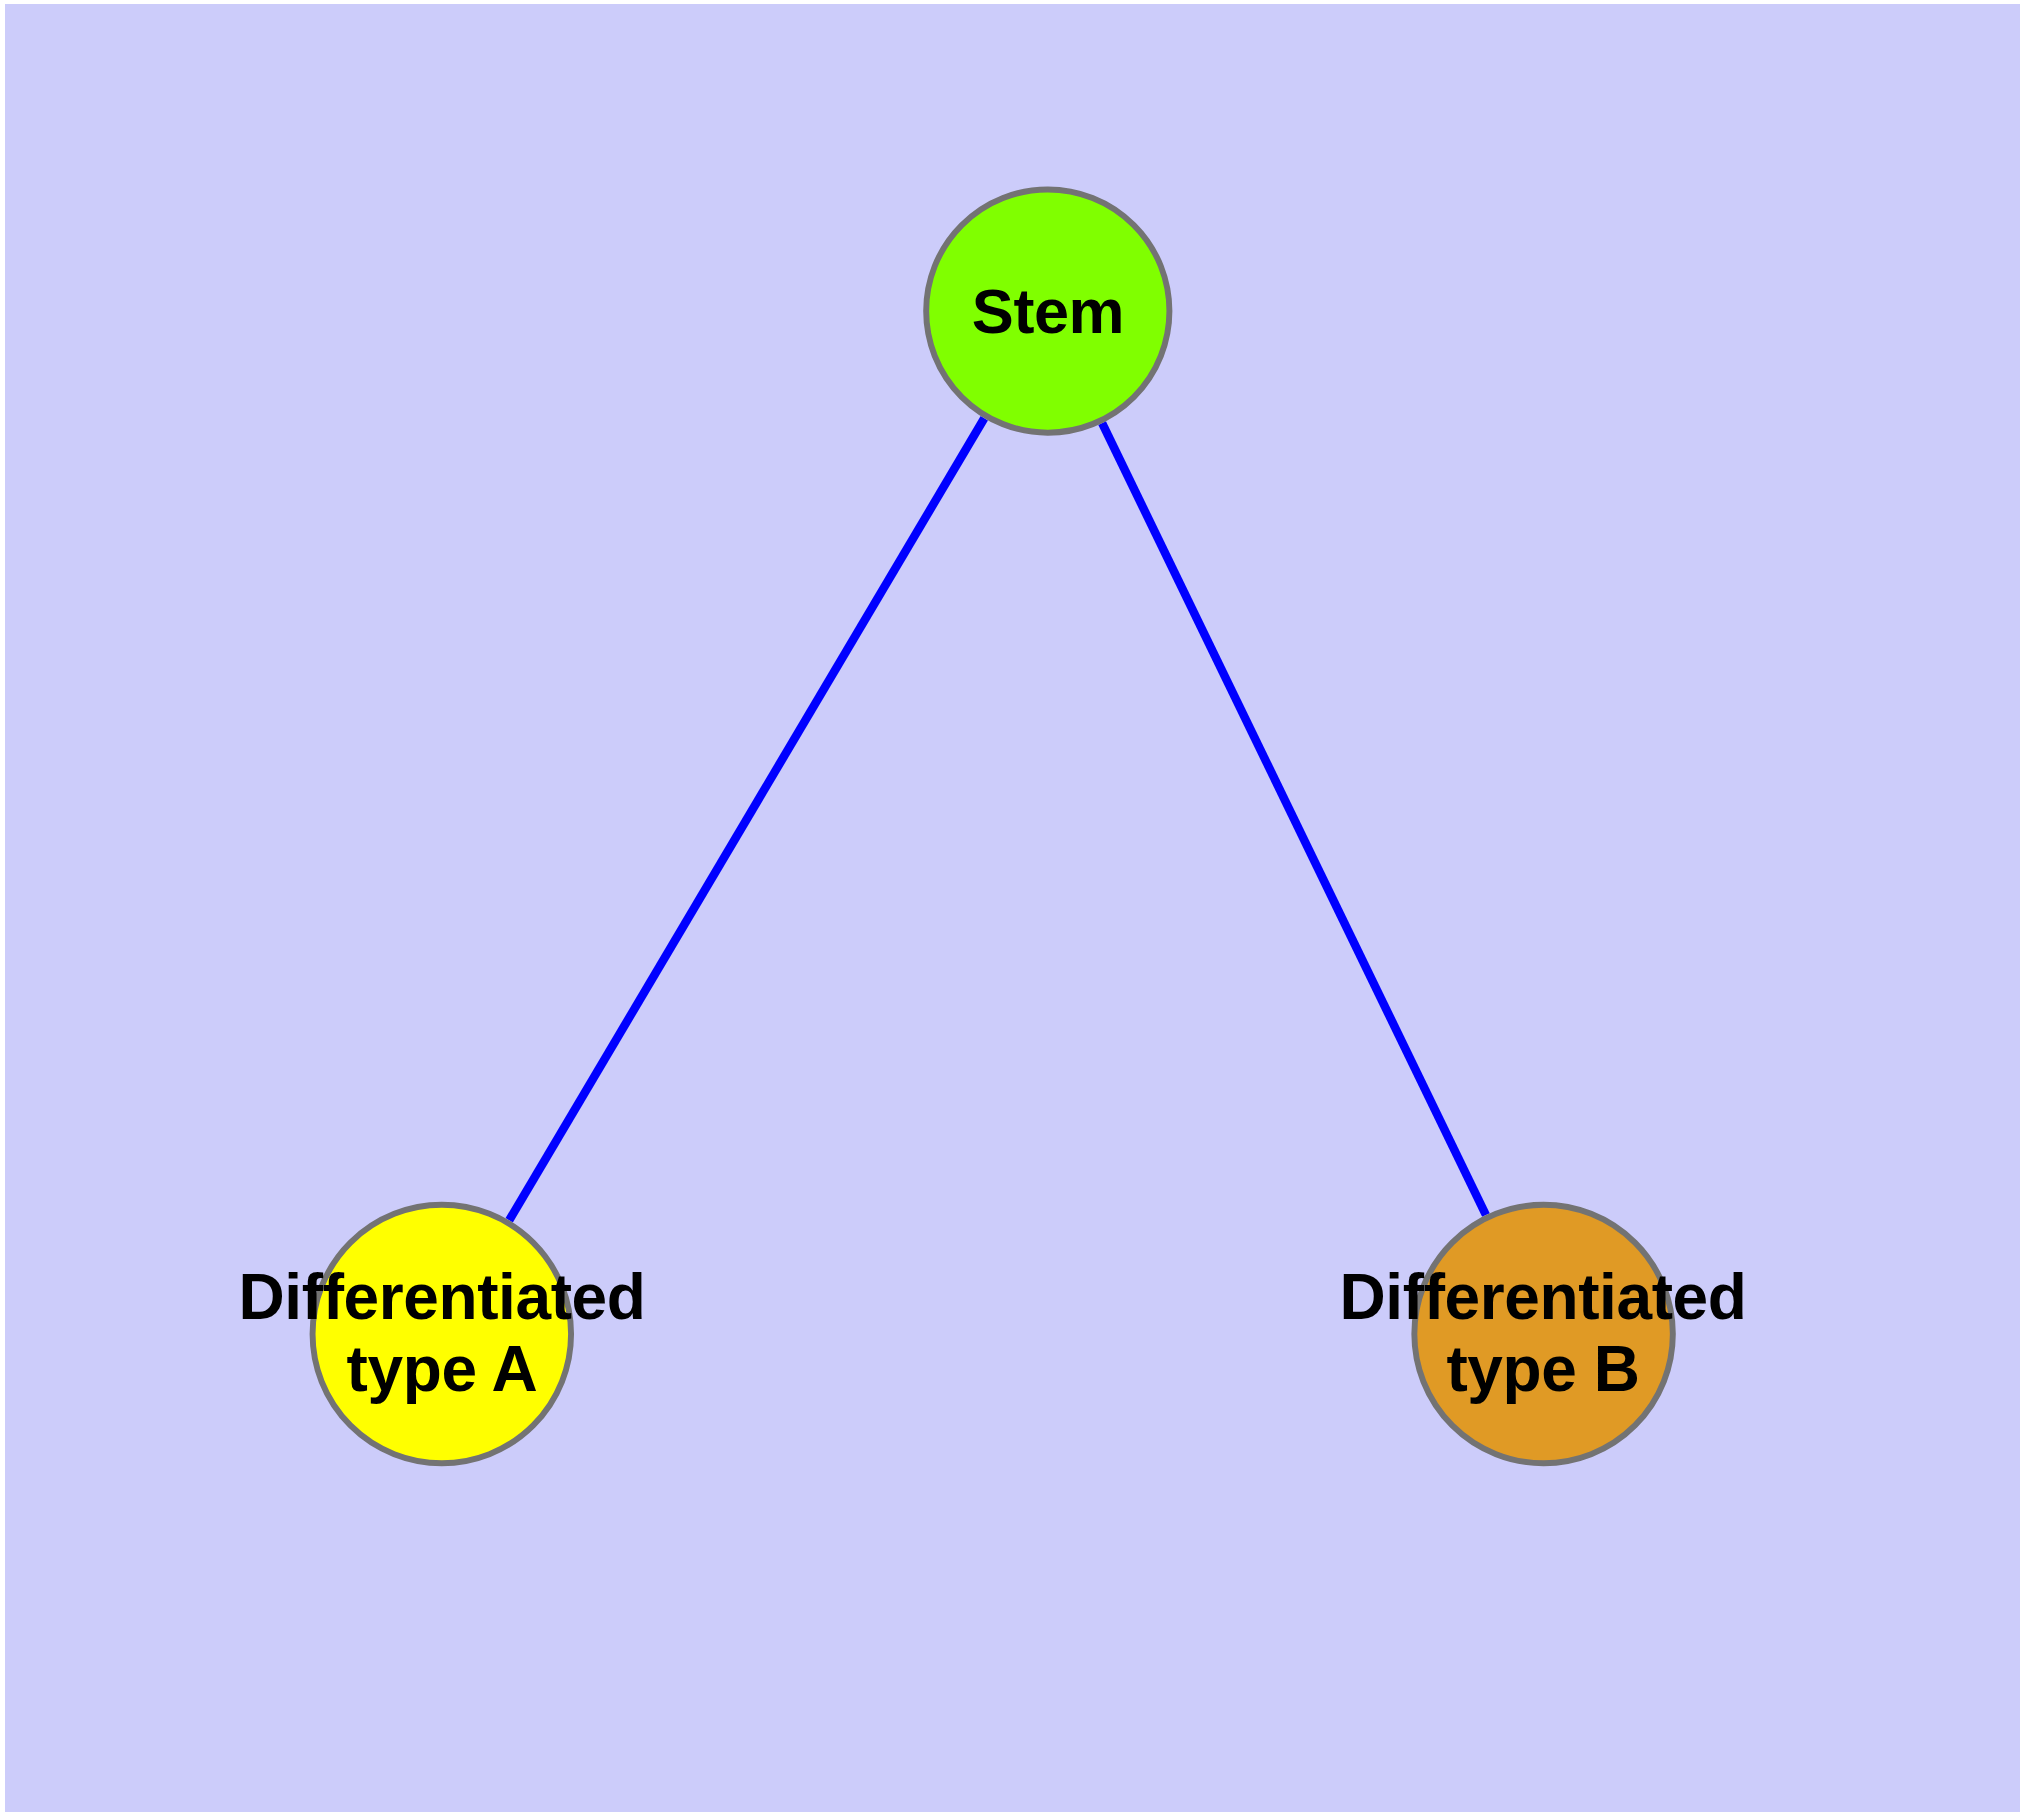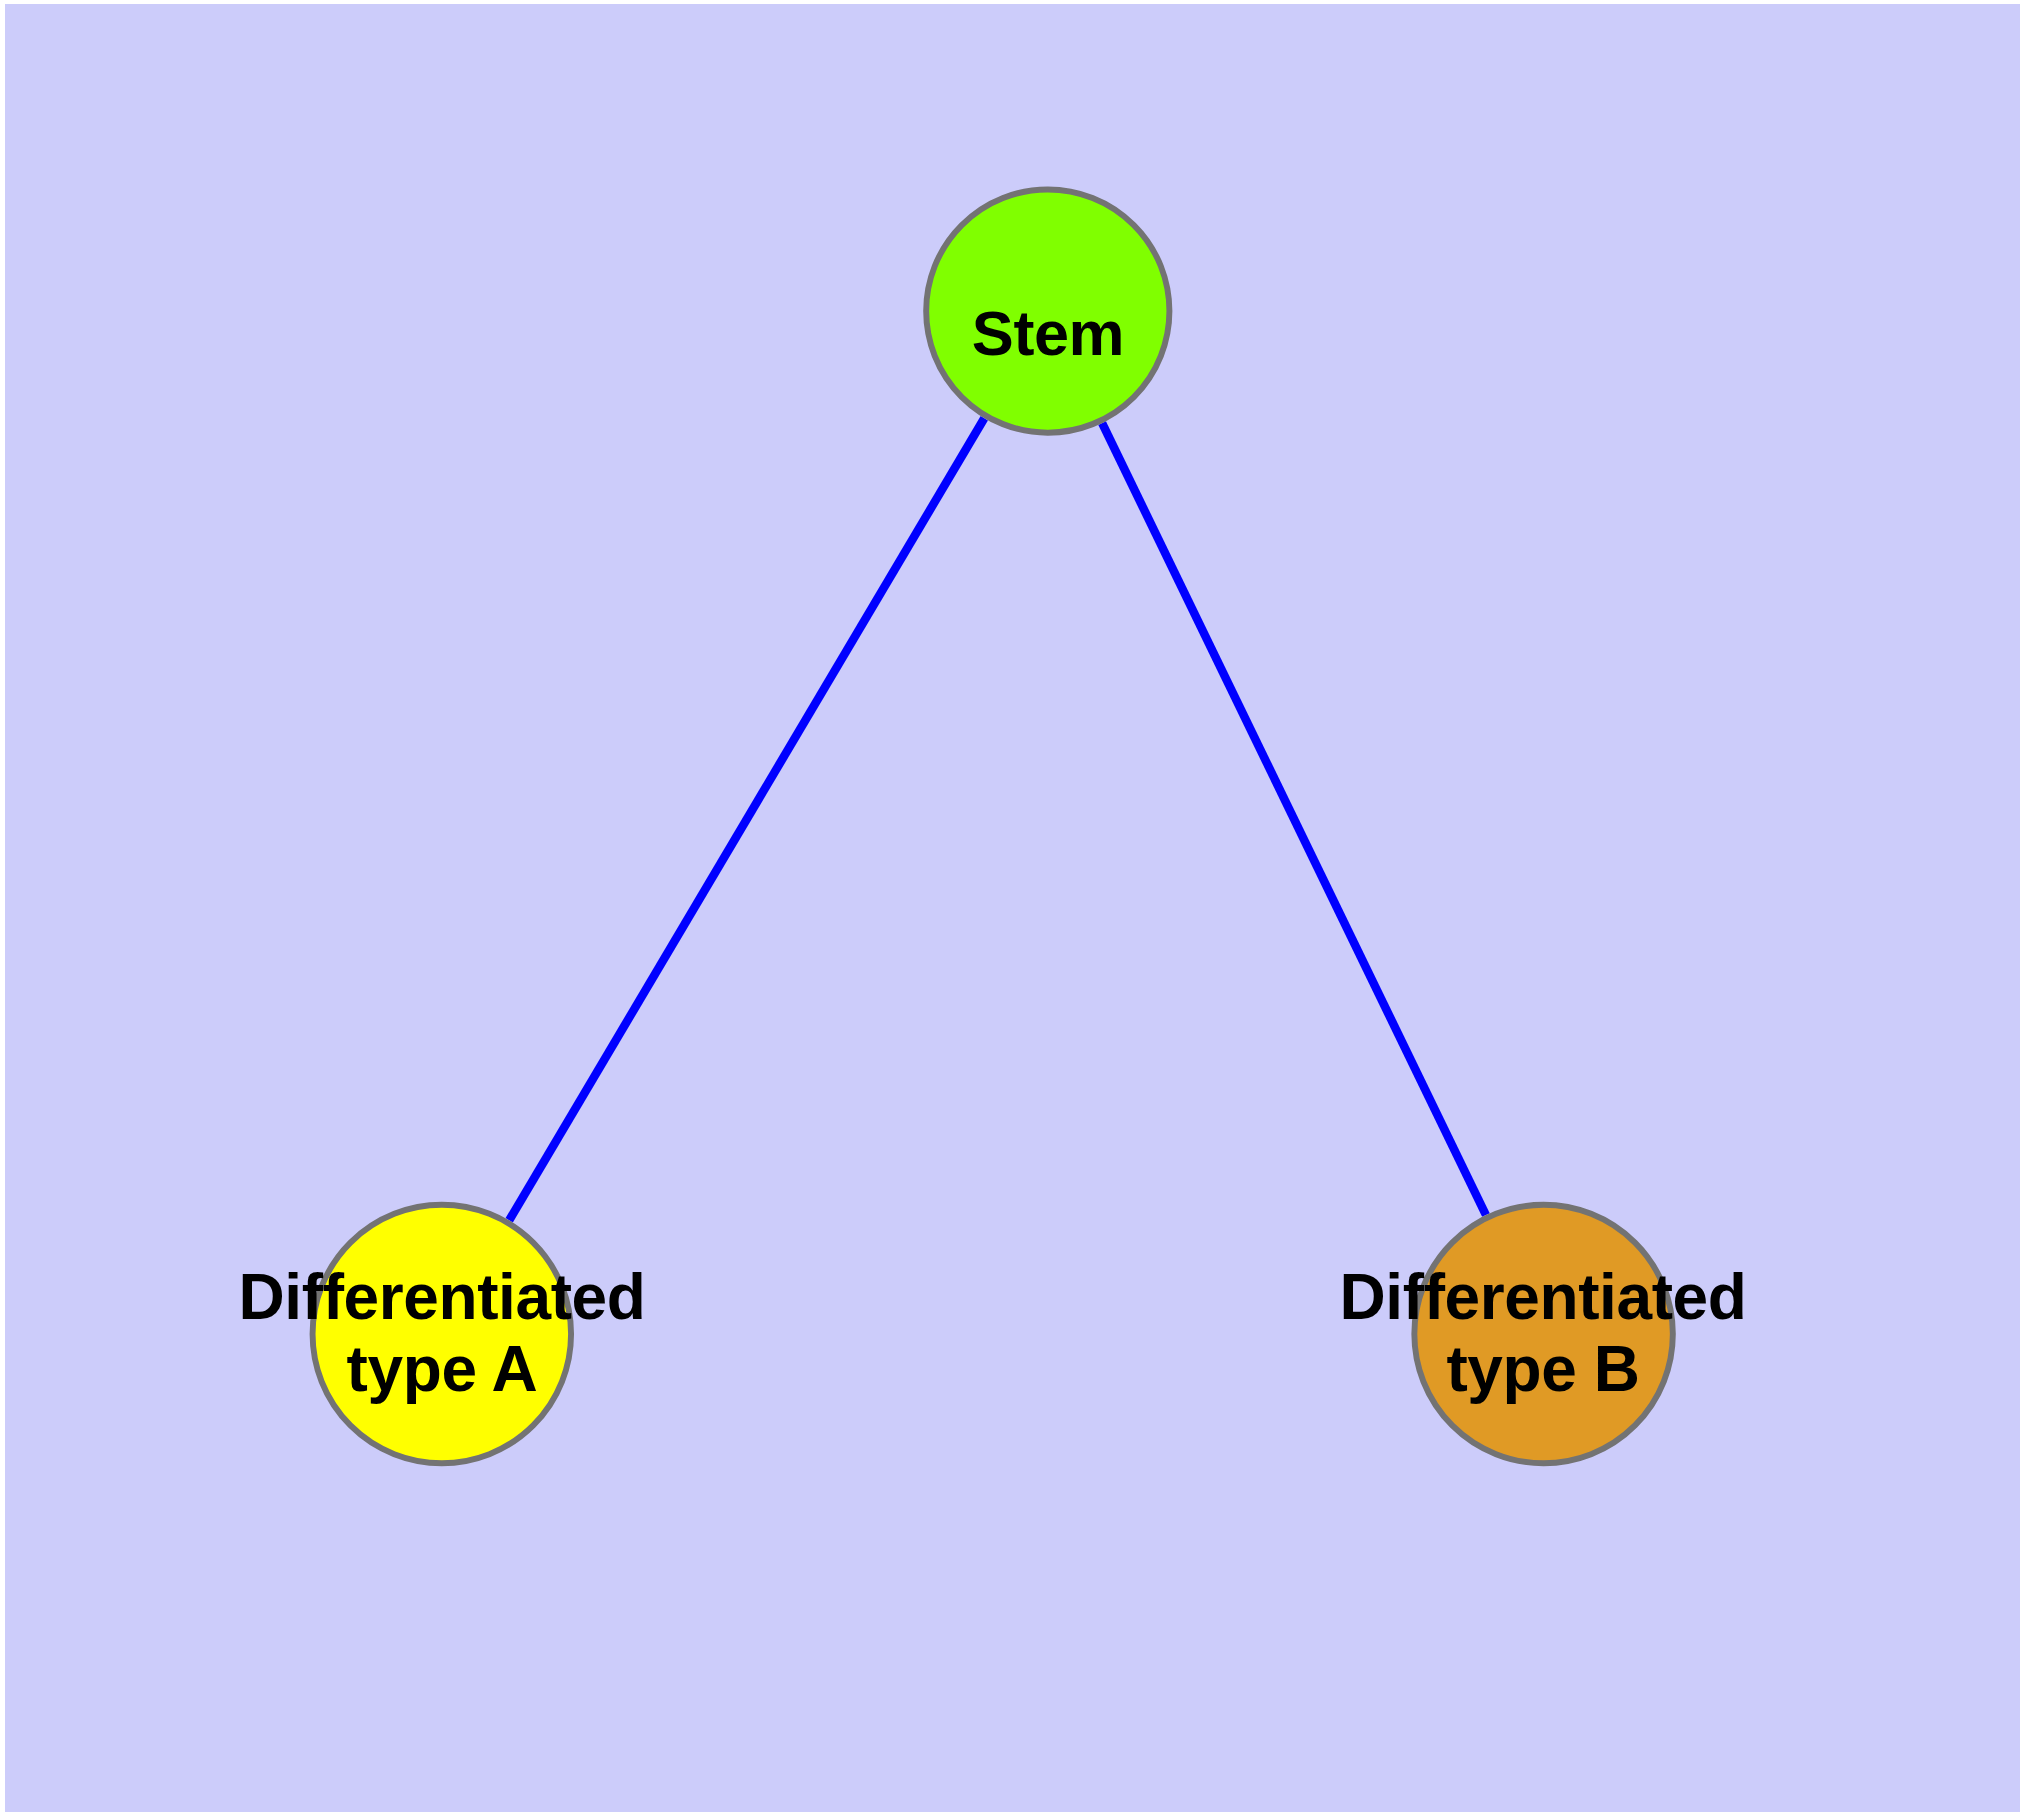--- a/index.html
+++ b/index.html
@@ -75,21 +75,21 @@
       <line class="graph-edge" id="edge-1" x1="1300.1133820831665" y1="499.2817985886869" x2="1752.961308809701" y2="1433.6193157834343" stroke="#0000ff" stroke-width="10" stroke-linecap="butt"></line>
     </g>
 
     <g>
       <circle class="graph-node" id="node-0" cx="1236" cy="367" r="143.5" fill="#80ff00" stroke="#737373" stroke-width="7"></circle>
       <circle class="graph-node" id="node-1" cx="521" cy="1574" r="152.5" fill="#ffff00" stroke="#737373" stroke-width="7"></circle>
       <circle class="graph-node" id="node-2" cx="1821" cy="1574" r="152.5" fill="#e09a25" stroke="#737373" stroke-width="7"></circle>
     </g>
   </svg>
 
-  <div class="node-label" id="label-stem" style="color: rgb(0, 0, 0); left: 709px; top: 276px; margin-top: 22px;">Stem</div>
+  <div class="node-label" id="label-stem" style="color: rgb(0, 0, 0); left: 709px; top: 276px;">Stem</div>
 
   <div class="node-label" id="label-type-a" style="color: rgb(0, 0, 0); left: 103px; top: 1262px;">Differentiated
 type A</div>
 
   <div class="node-label" id="label-type-b" style="color: rgb(0, 0, 0); left: 1204px; top: 1262px;">Differentiated
 type B</div>
 
 </div>
 
 

